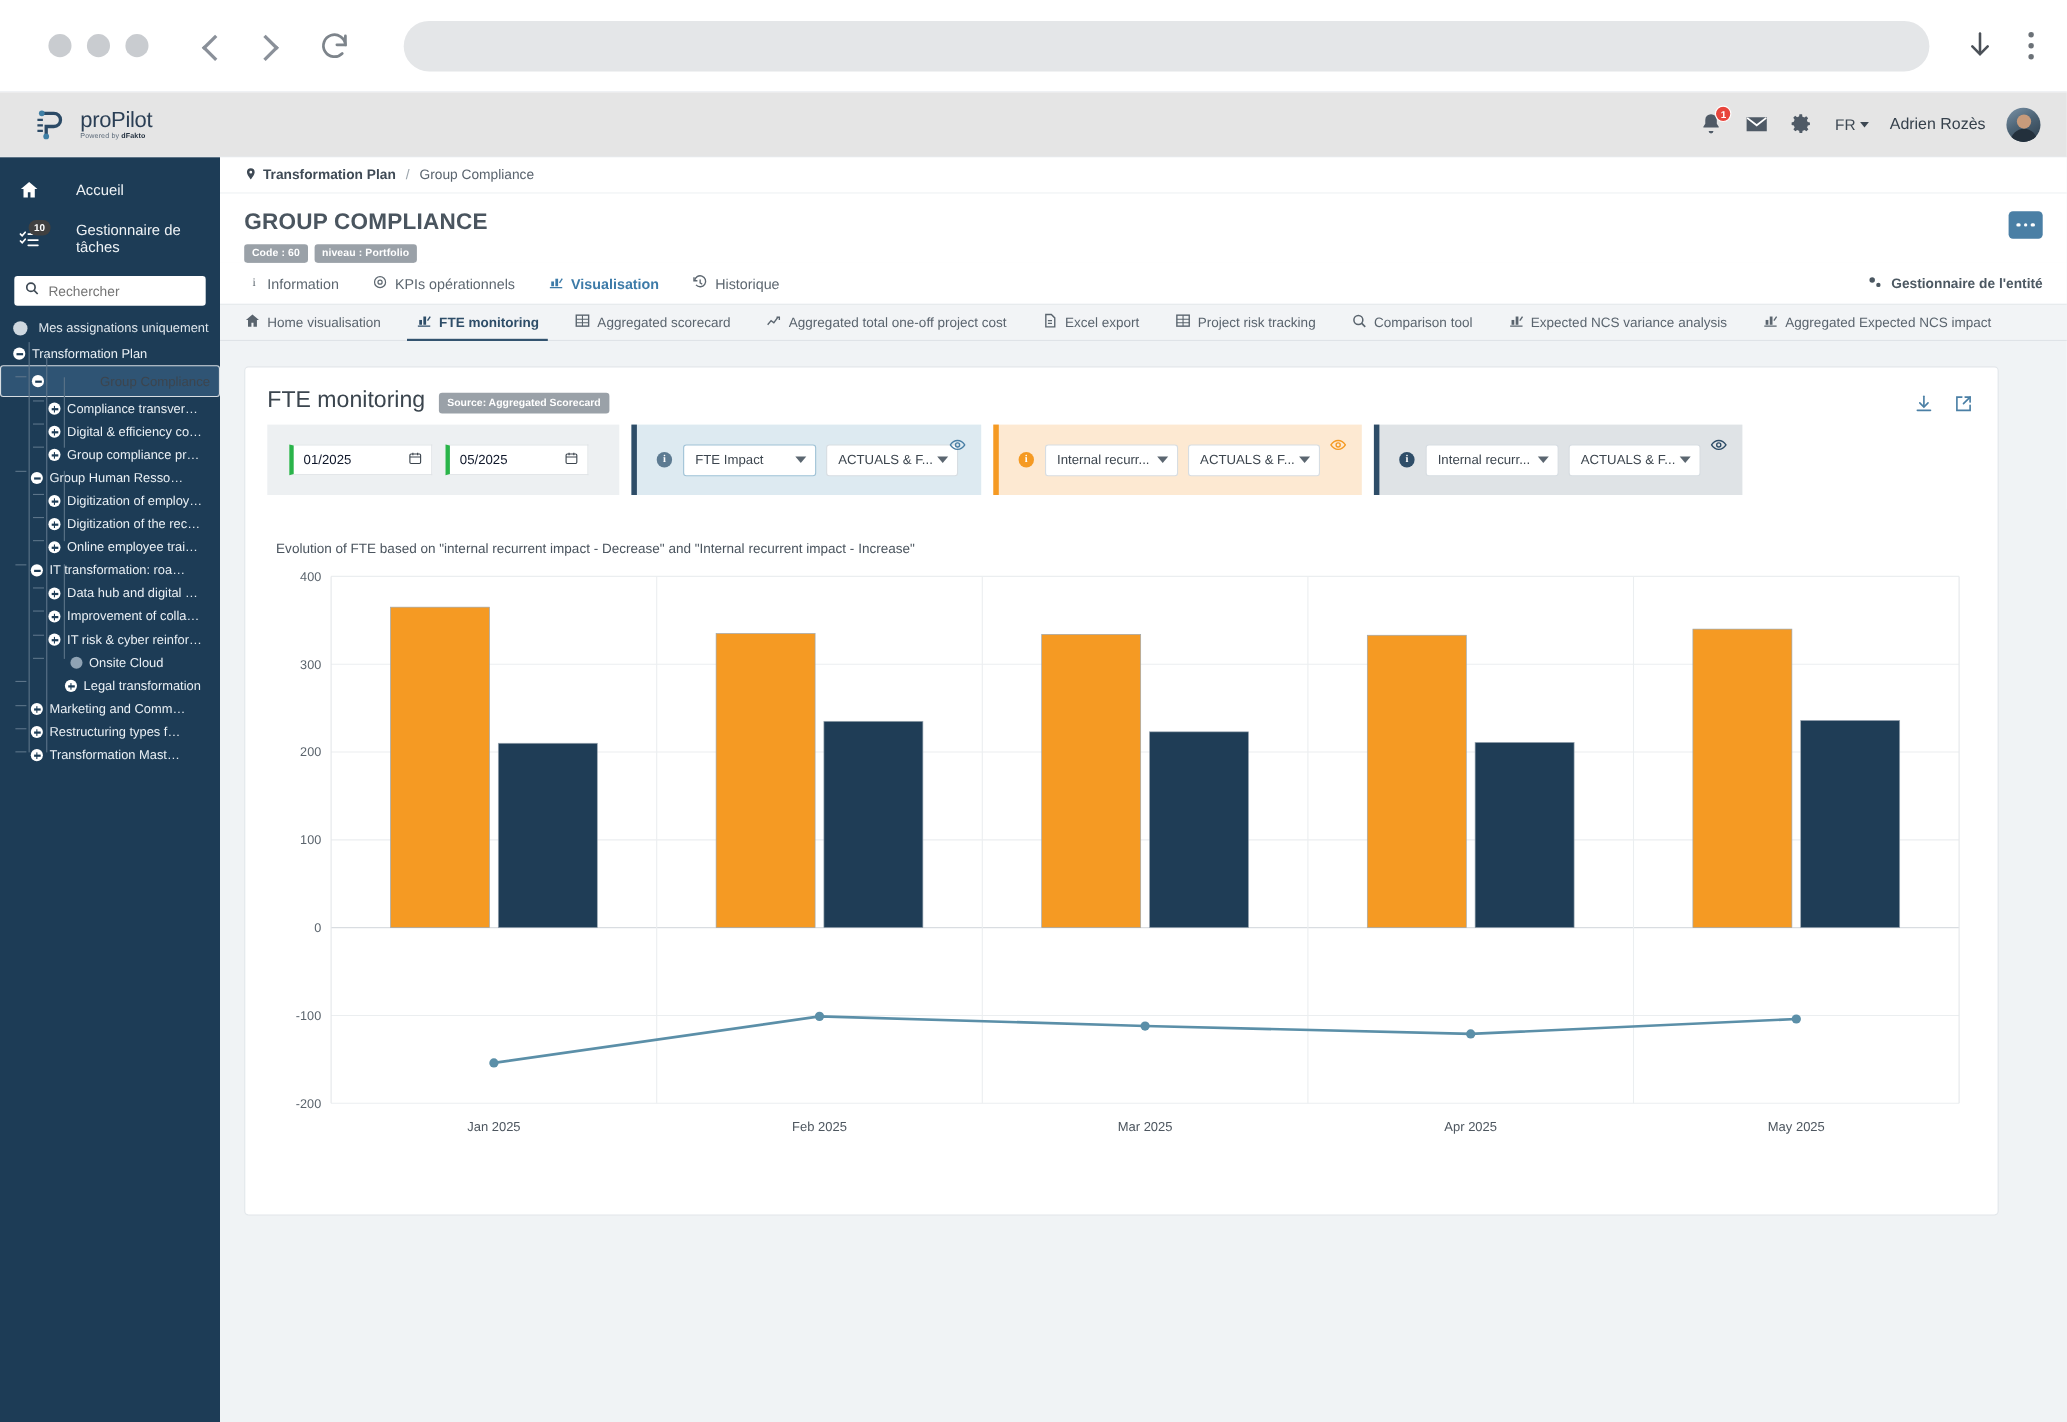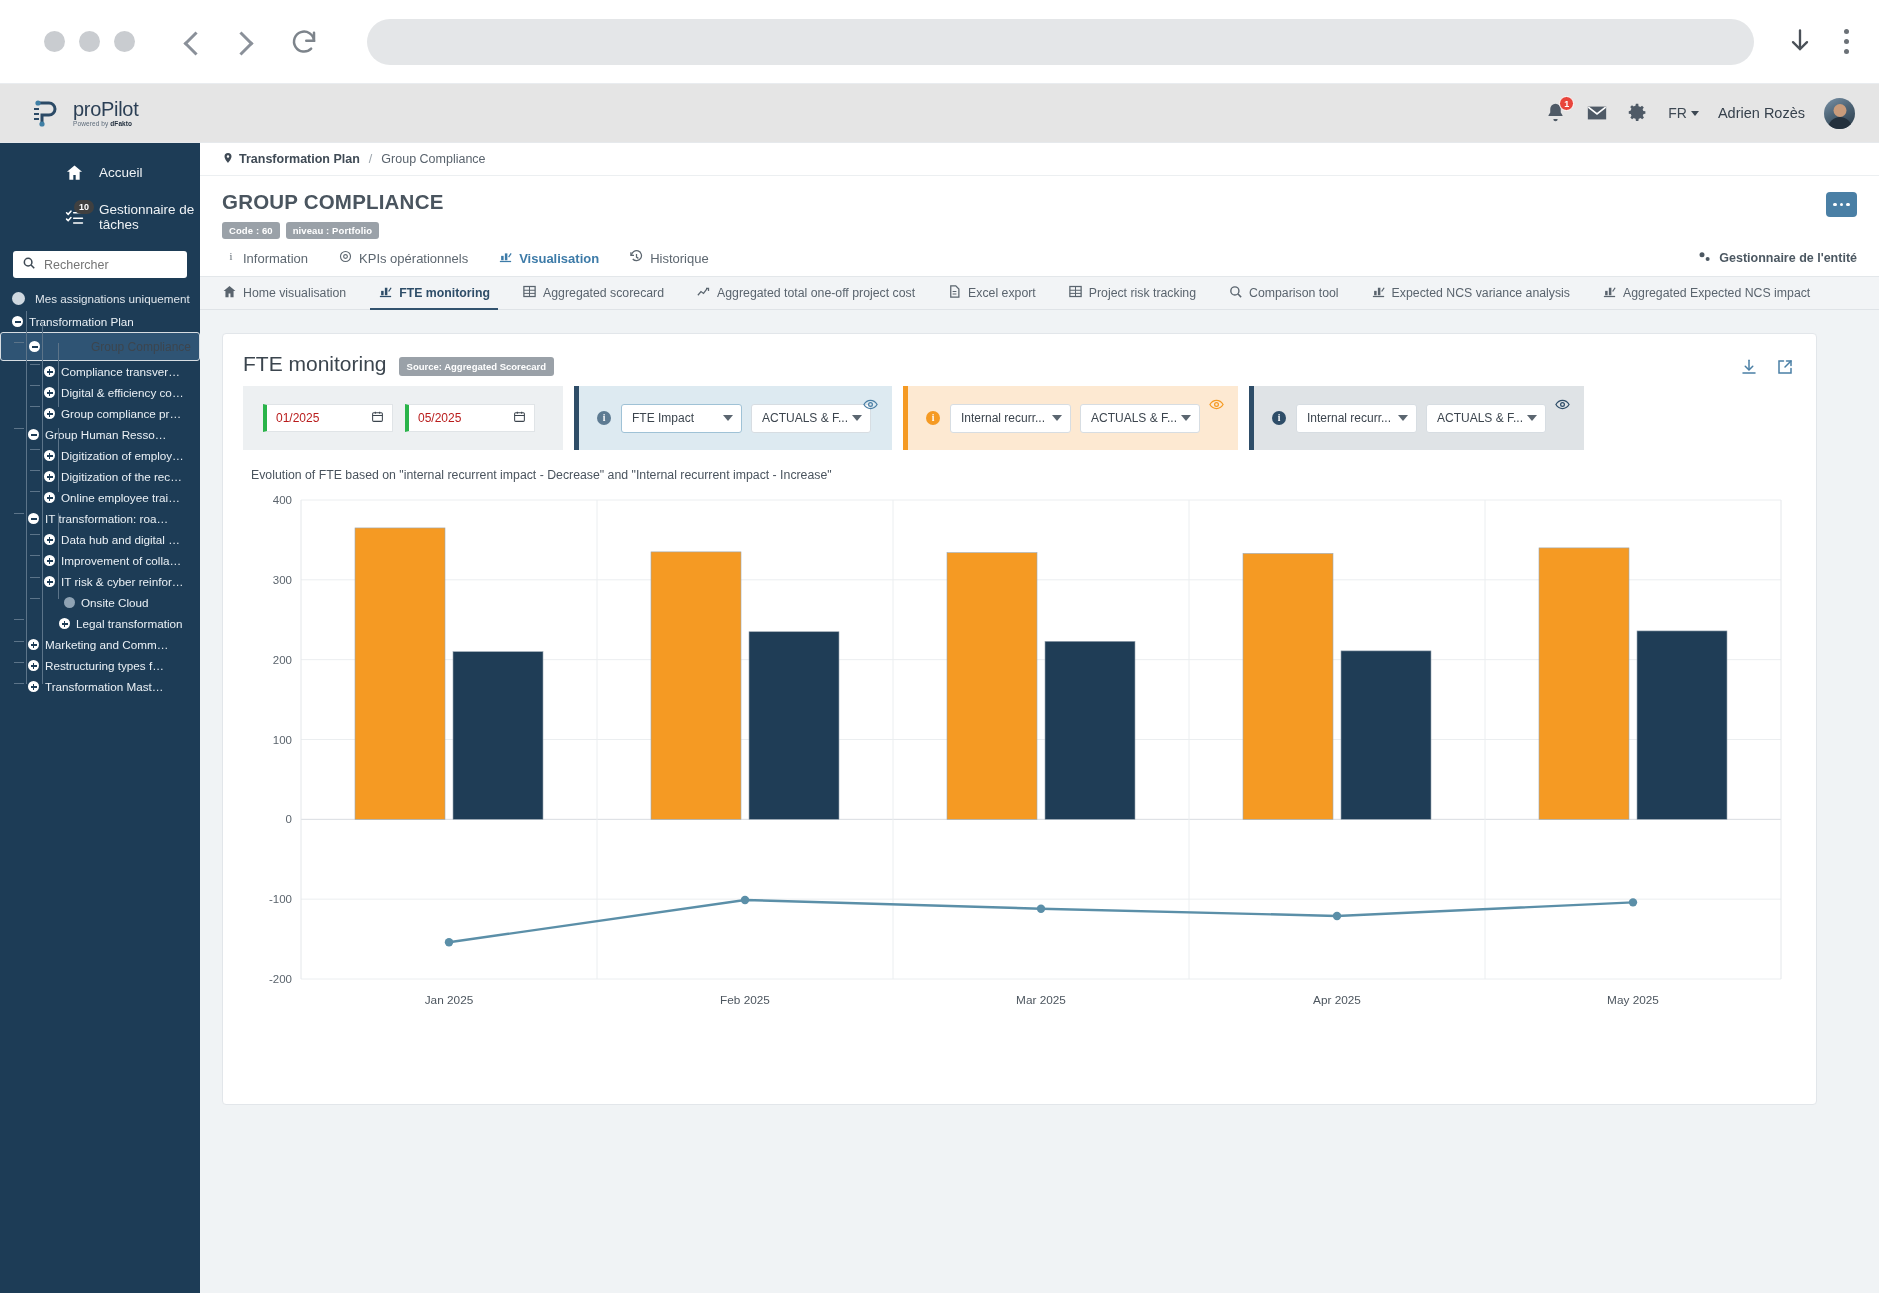--- a/index.html
+++ b/index.html
@@ -76,22 +76,22 @@
     content:""; position:absolute; left:50%; bottom:0; transform:translateX(-50%);
     width:24px; height:12px; border-radius:12px 12px 0 0; background:#23303c;
   }
 
   
   .sidebar {
     position:absolute; left:0; top:143px; width:200px; height:1150px;
     background:#1d3c56; color:#fff; padding-top:8px; overflow:hidden;
   }
   .side-link {
-    display:flex; align-items:center; gap:13px; padding:9px 0 9px 14px;
-    font-size:13.5px; color:#eef2f5; cursor:pointer;margin-left:48px;
+    display:flex; align-items:center; gap:31px; padding:9px 0 9px 14px;
+    font-size:13.5px; color:#eef2f5; cursor:pointer;
   }
   .side-ico { width:24px; height:24px; position:relative; flex:none; display:flex; align-items:center; justify-content:center;}
   .side-badge {
     position:absolute; top:-5px; left:12px; min-width:20px; height:14px;
     background:#404040; color:#fff; font-size:9px; border-radius:7px;
     display:flex; align-items:center; justify-content:center; font-weight:700;
   }
   .search-box {
     margin:10px 13px 11px 13px; height:27px; background:#fff; border-radius:3px;
     display:flex; align-items:center; gap:8px; padding:0 9px;
@@ -205,33 +205,33 @@
   }
   .info-dot.b { background:#5d7b92; }
   .info-dot.o { background:#f59a23; }
   .info-dot.g { background:#2e4d68; }
   .eye {
     position:absolute; right:14px; top:11px; width:15px; height:15px;
   }
   .date-field {
     height:28px; width:130px; background:#fff; border:1px solid #e0e4e7;
     border-left:4px solid #2ab44a; display:flex; align-items:center;
-    justify-content:space-between; padding:0 8px 0 9px; font-size:12px; color:#b91c1c;
+    justify-content:space-between; padding:0 8px 0 9px; font-size:12px; color:#0f172a;
   }
   .sel {
     height:29px; background:#fff; border:1px solid #d7dde2; border-radius:3px;
     display:flex; align-items:center; justify-content:space-between;
     padding:0 8px 0 10px; font-size:12px; color:#3c454e; cursor:pointer;
   }
   .sel.w1 { width:121px; }
   .sel.w2 { width:120px; margin-left:9px; }
   .sel.outlined { border-color:#9fc2d6; }
   .chev-sm { width:0;height:0;border-left:5px solid transparent;border-right:5px solid transparent;border-top:6px solid #5b6670; }
 
-  .chart-sub { font-size:12.3px; color:#4a545e; padding:18px 0 0 28px; }
+  .chart-sub { font-size:12.3px; color:#4a545e; padding:18px 0 0 28px;margin-top:24px; }
   .chart-area { position:relative; margin:10px 22px 0 22px; height:540px; }
 </style>
 </head>
 <body>
 
 <div class="app">
 
   <div class="browser-bar">
     <div class="dots">
       <span class="dot"></span>

